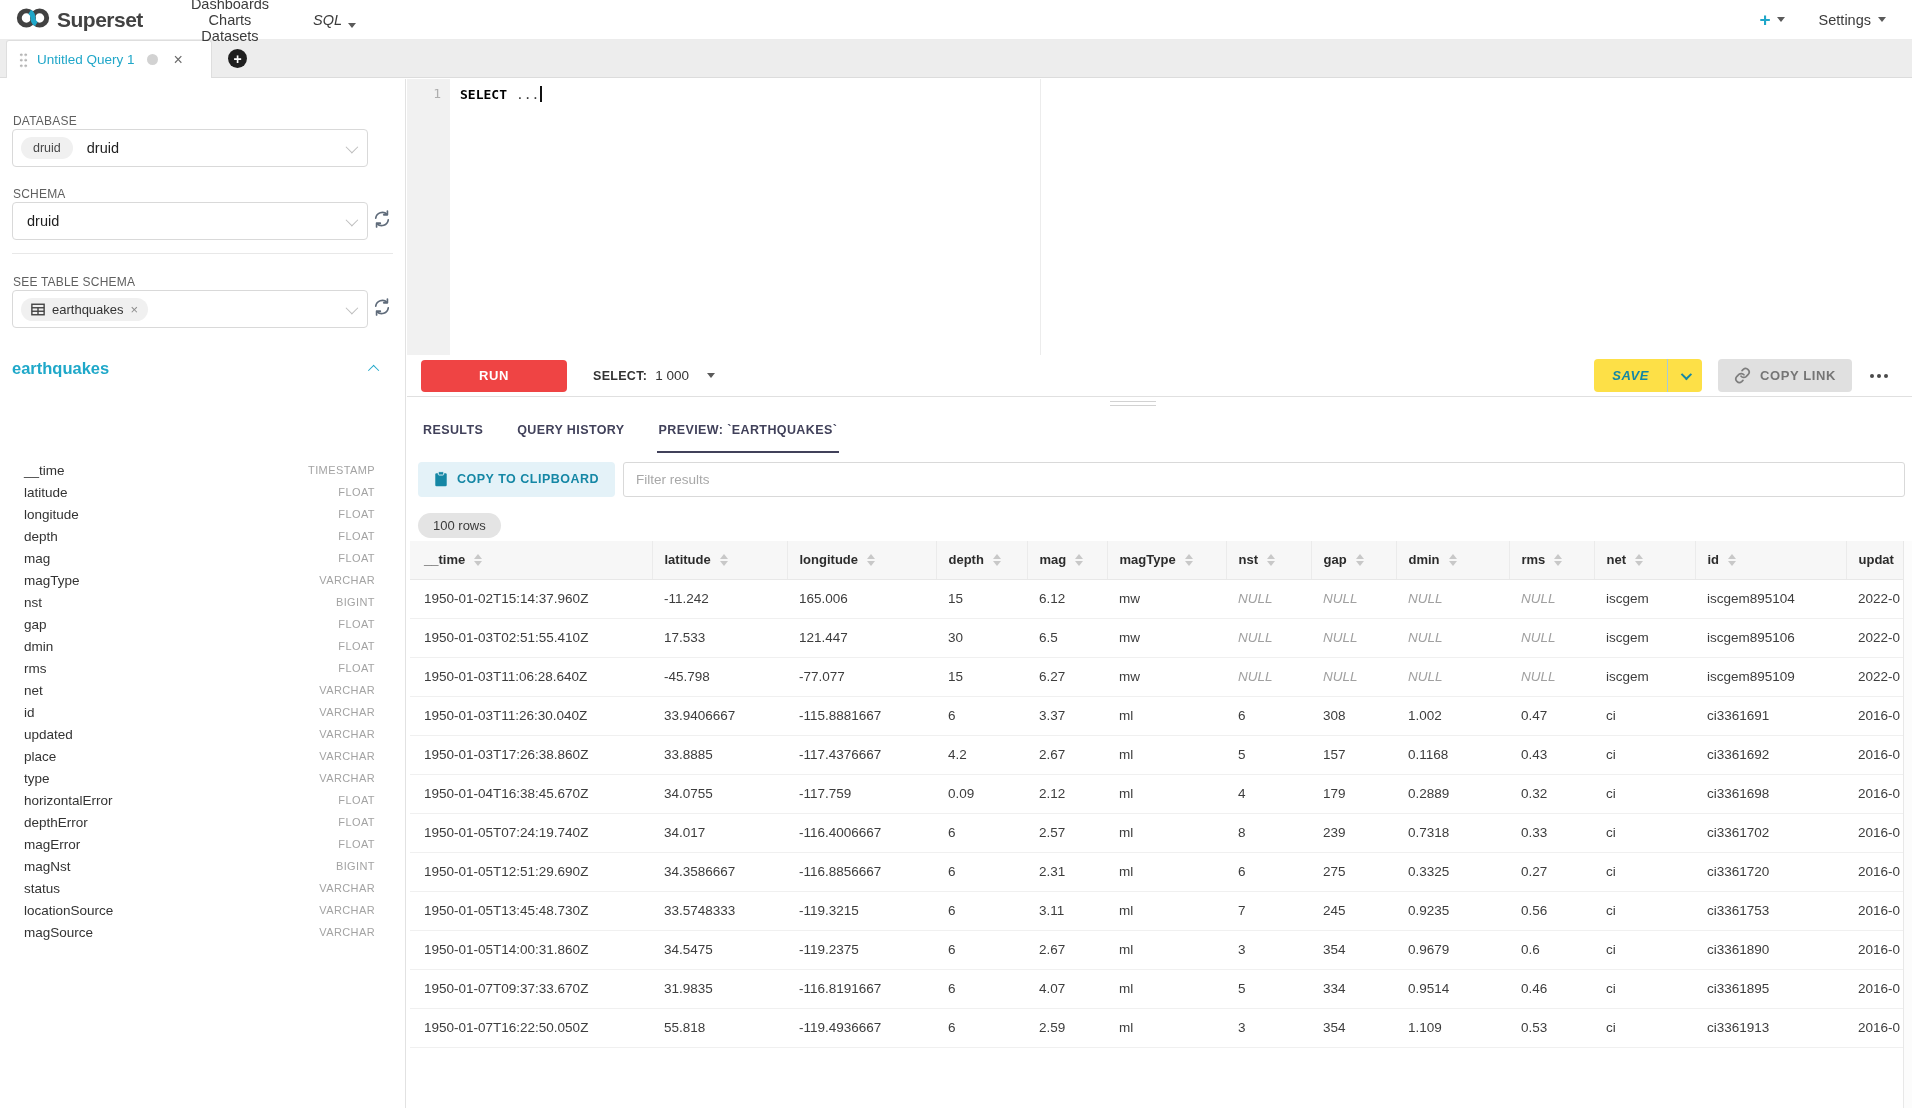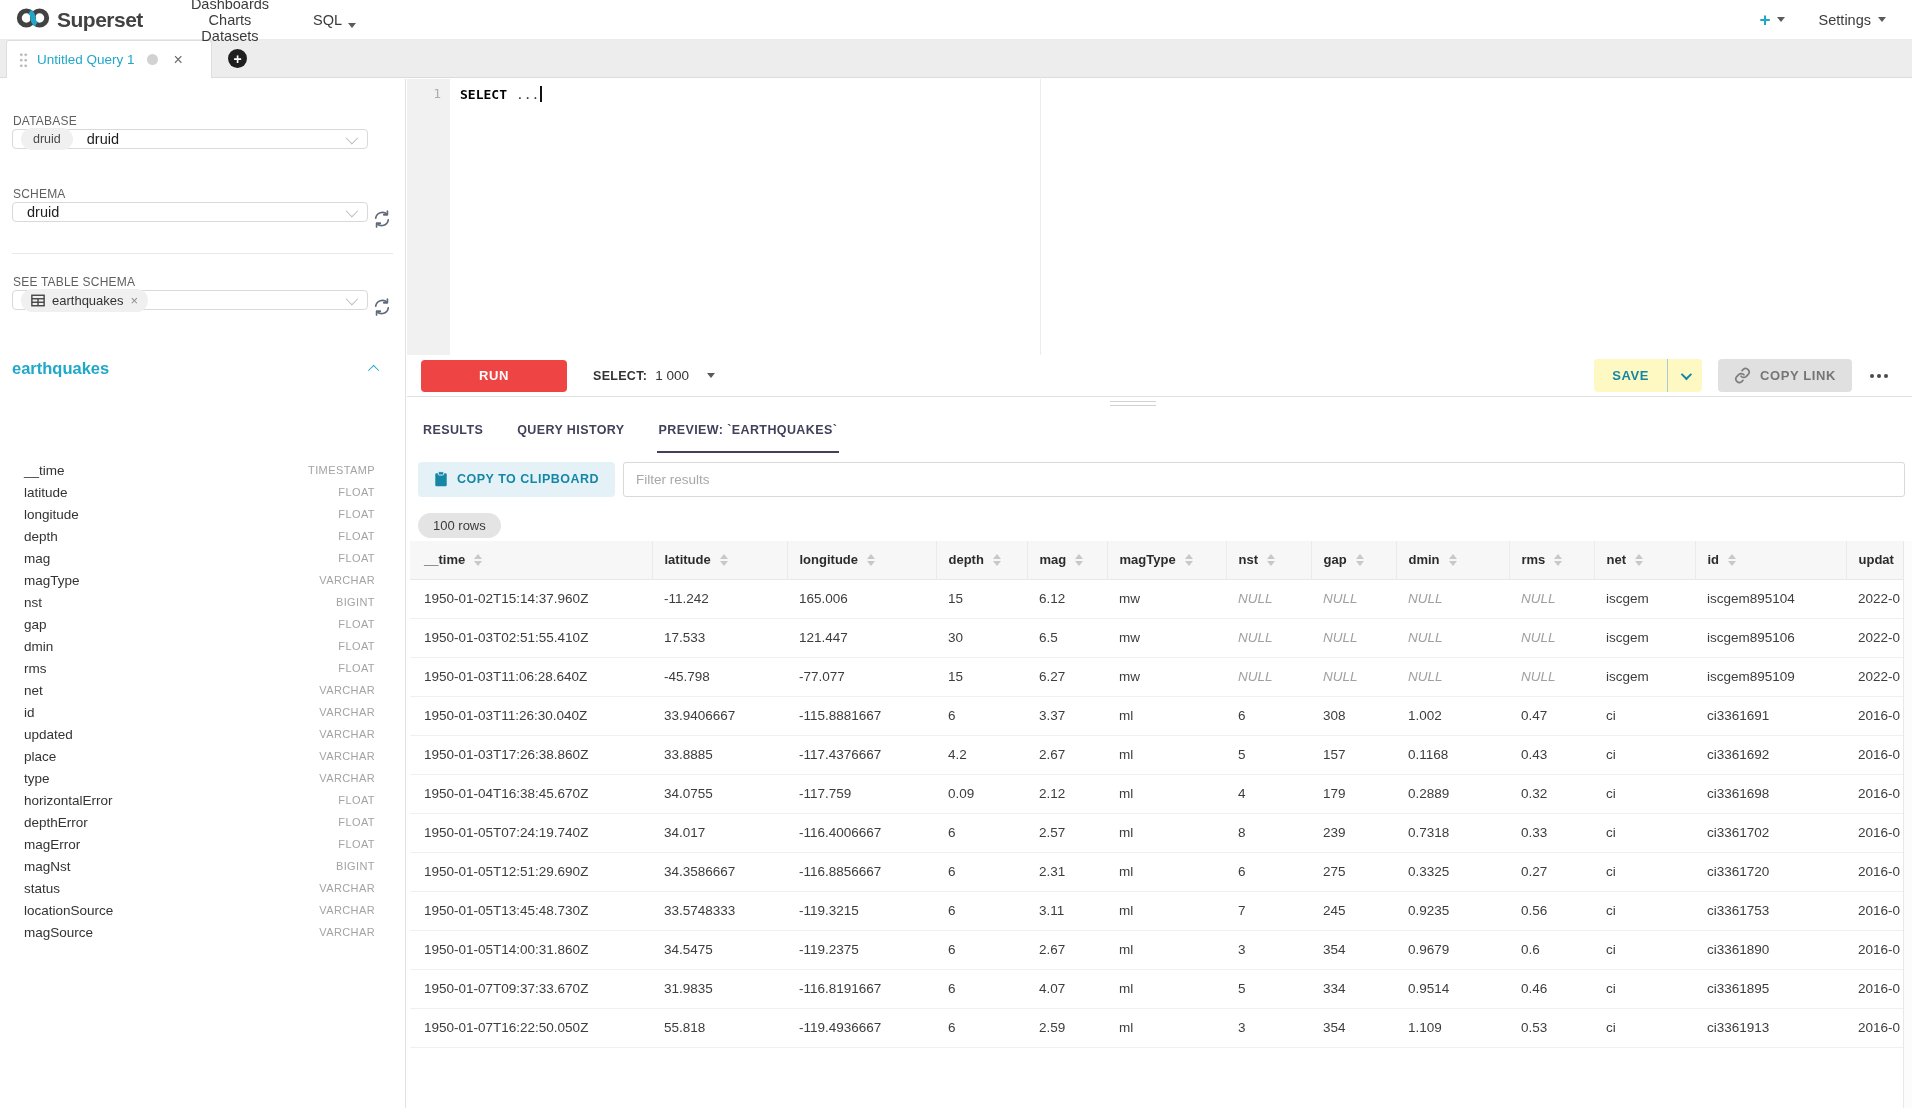--- a/index.html
+++ b/index.html
@@ -6,21 +6,21 @@
   html,body { width:1912px; height:1108px; overflow:hidden; background:#fff;
     font-family:"Liberation Sans", sans-serif; color:#3b3b3b; }
 
   
   #navbar { position:absolute; top:0; left:0; right:0; height:40px; background:#fff;
     border-bottom:1px solid #ececec; display:flex; align-items:center; z-index:5; }
   .brand { display:flex; align-items:center; gap:7px; padding:0 26px 0 16px; cursor:pointer; }
   .brand-text { font-size:21px; font-weight:bold; color:#424242; letter-spacing:-0.5px; }
   .nav-items { display:flex; align-items:center;flex-direction:column; }
   .nav-item { padding:0 22px; font-size:14.5px; color:#3b3b3b; cursor:pointer; }
-  .nav-sql { display:flex; align-items:flex-end; gap:6px; padding:0 22px; font-size:14.5px; cursor:pointer; }
+  .nav-sql { display:flex; align-items:flex-end; gap:6px; padding:0 22px; font-size:14.5px; cursor:pointer;font-style:italic; }
   .nav-right { margin-left:auto; display:flex; align-items:center; gap:34px; padding-right:26px; }
   .nav-plus { display:flex; align-items:center; gap:6px; cursor:pointer; }
   .nav-plus-glyph { color:#20A7C9; font-size:19px; font-weight:bold; line-height:1; }
   .nav-settings { display:flex; align-items:center; gap:7px; font-size:14.5px; cursor:pointer; }
   .caret { width:0; height:0; border-left:4px solid transparent; border-right:4px solid transparent;
     border-top:5px solid #5a5a5a; }
 
   
   #tabstrip { position:absolute; top:40px; left:0; right:0; height:38px; background:#ededed;
     border-bottom:1px solid #dcdcdc; }
@@ -34,21 +34,21 @@
   .tab-status-dot { width:11px; height:11px; border-radius:50%; background:#d2d2d2; margin-left:12px; }
   .tab-close { margin-left:16px; color:#6b6b6b; font-size:16px; line-height:1; cursor:pointer; }
   .add-tab { position:absolute; left:228px; top:9px; width:19px; height:19px; border-radius:50%;
     background:#1f1f1f; color:#fff; font-size:14px; font-weight:bold; display:flex;
     align-items:center; justify-content:center; line-height:1; cursor:pointer; }
 
   
   #sidebar { position:absolute; top:79px; left:0; width:406px; bottom:0; background:#fff;
     border-right:1px solid #e2e2e2; }
   .side-label { position:absolute; left:13px; font-size:12px; color:#5f5f5f; letter-spacing:0.2px; }
-  .select-box { position:absolute; left:12px; width:356px; height:20px; border:1px solid #d9d9d9;
+  .select-box { position:absolute; left:12px; width:356px; height:38px; border:1px solid #d9d9d9;
     border-radius:4px; background:#fff; display:flex; align-items:center; padding:0 12px 0 8px;
     cursor:pointer; }
   .select-chev { margin-left:auto; width:9px; height:9px; border-right:1.6px solid #bdbdbd;
     border-bottom:1.6px solid #bdbdbd; transform:rotate(45deg) translateY(-2px); }
   .db-tag { background:#f0f0f0; border-radius:16px; padding:4px 12px; font-size:12.5px; color:#484848; }
   .db-value { margin-left:14px; font-size:14.5px; color:#1f1f1f; }
   .schema-value { margin-left:6px; font-size:14.5px; color:#1f1f1f; }
   .refresh-btn { position:absolute; left:372px; width:22px; height:22px; cursor:pointer; }
   .side-divider { position:absolute; left:12px; right:12px; height:1px; background:#e8e8e8; }
   .table-tag { display:flex; align-items:center; gap:7px; background:#f0f0f0; border-radius:12px;
@@ -83,22 +83,22 @@
   #toolbar { position:absolute; top:276px; left:0; right:0; height:42px; display:flex;
     align-items:center; padding:0 22px 0 14px; border-bottom:1px solid #e0e0e0; }
   .run-btn { width:146px; height:32px; background:#ef4444; color:#fff; border:none; border-radius:4px;
     font-weight:bold; font-size:13px; letter-spacing:0.6px; cursor:pointer;
     font-family:"Liberation Sans", sans-serif; }
   .limit-wrap { display:flex; align-items:center; margin-left:26px; gap:8px; cursor:pointer; }
   .limit-label { font-size:12.5px; font-weight:bold; color:#333; letter-spacing:0.3px; }
   .limit-value { font-size:13.5px; color:#333; }
   .limit-caret { margin-left:10px; }
   .toolbar-right { margin-left:auto; display:flex; align-items:center; gap:16px; }
-  .save-btn { height:33px; background:#fef9c3; border-radius:4px; display:flex; align-items:center;
-    cursor:pointer; }
+  .save-btn { height:33px; background:#fde047; border-radius:4px; display:flex; align-items:center;
+    cursor:pointer;font-style:italic; }
   .save-label { padding:0 18px; color:#1587A5; font-weight:bold; font-size:13px; letter-spacing:0.6px; }
   .save-divider { width:1px; height:33px; background:#a6cbd9; }
   .save-caret-box { padding:0 13px; display:flex; align-items:center; }
   .chev-down-teal { width:8px; height:8px; border-right:2px solid #1587A5;
     border-bottom:2px solid #1587A5; transform:rotate(45deg) translateY(-2px); }
   .copylink-btn { height:33px; background:#e0e0e0; border-radius:4px; display:flex; align-items:center;
     gap:9px; padding:0 16px; cursor:pointer; }
   .copylink-label { color:#757575; font-weight:bold; font-size:13px; letter-spacing:0.6px; }
   .more-dots { display:flex; gap:3px; cursor:pointer; padding:4px 2px; }
   .more-dots i { width:4px; height:4px; border-radius:50%; background:#4a4a4a; }

